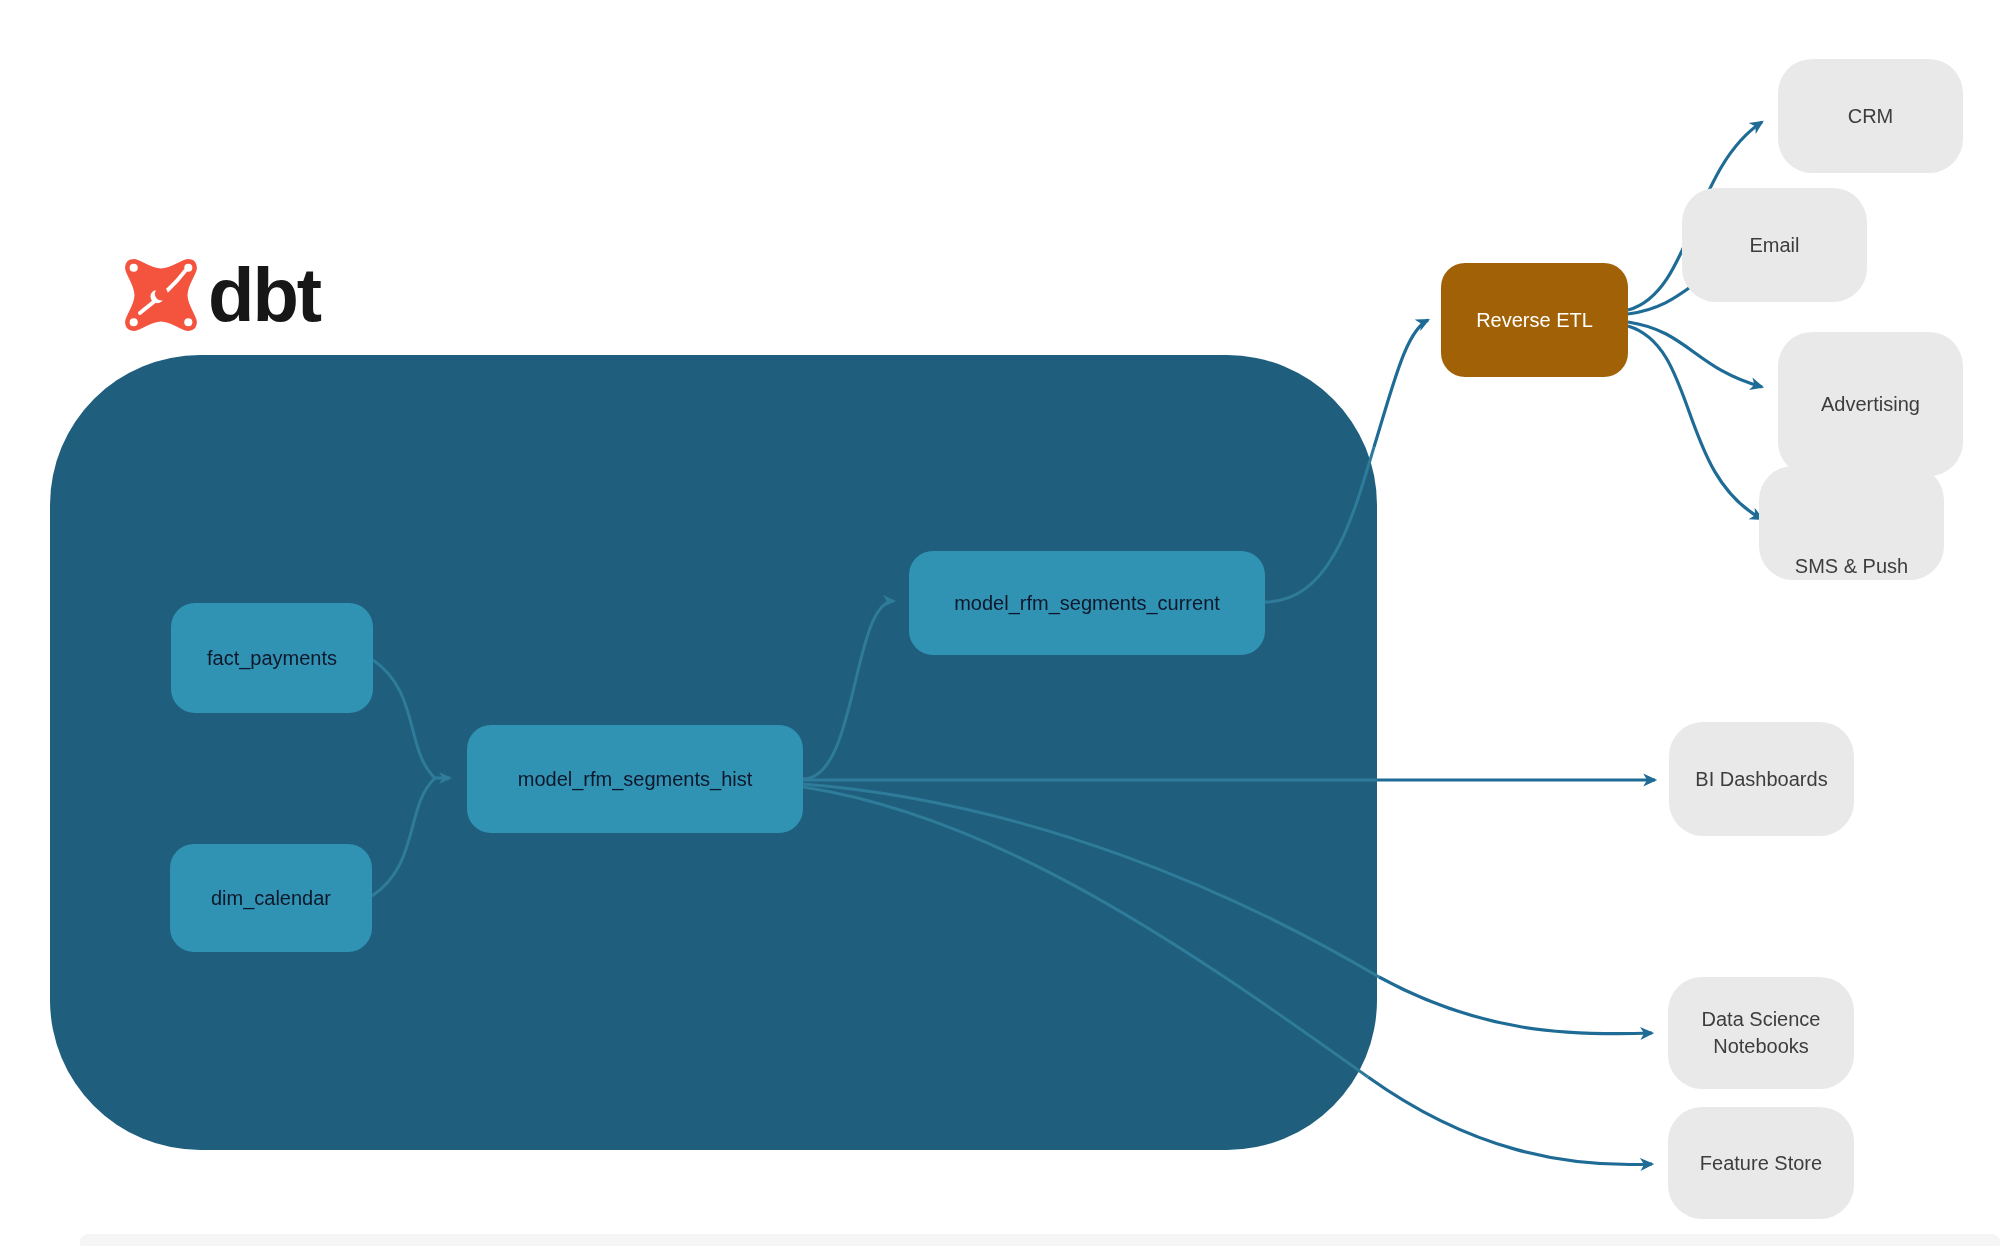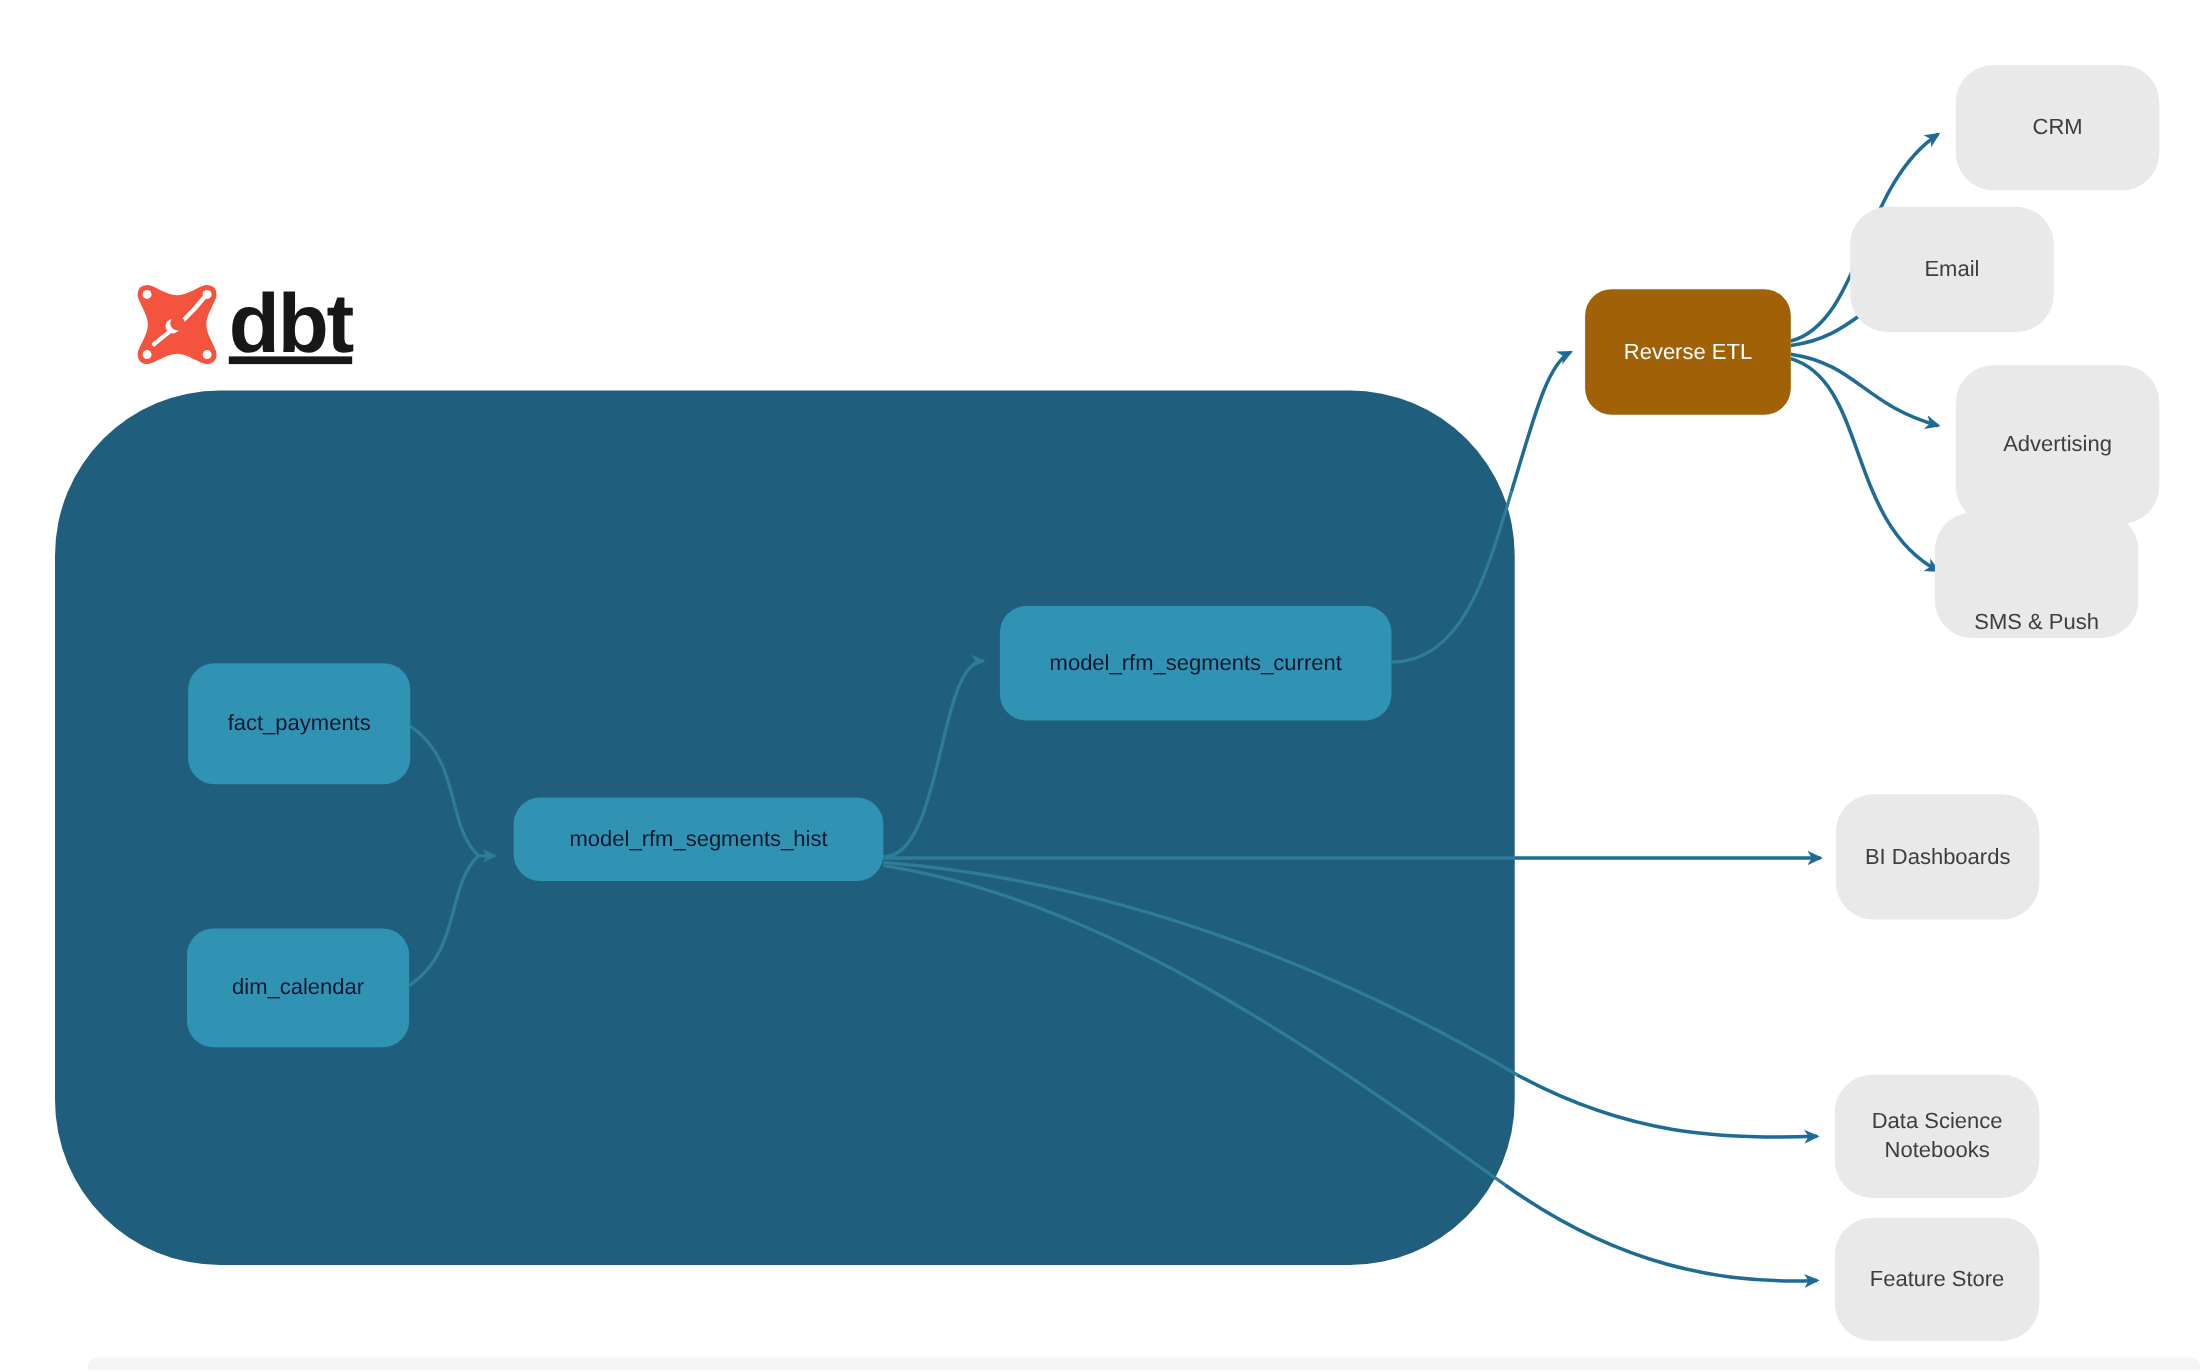--- a/index.html
+++ b/index.html
@@ -18,37 +18,37 @@
 
   
   .node { position:absolute; display:flex; align-items:center; justify-content:center;
     text-align:center; z-index:2; font-size:20px; }
   .node-model { background:#3093B4; color:#0f172a; border-radius:24px; }
   .node-green { background:#a16207; color:#ffffff; border-radius:24px; }
   .node-gray  { background:#E9E9E9; color:#3d3d3d; border-radius:34px; line-height:1.35; padding:0 10px; }
 
   .n-fact    { left:171px; top:603px; width:202px; height:110px; }
   .n-dim     { left:170px; top:844px; width:202px; height:108px; }
-  .n-hist    { left:467px; top:725px; width:336px; height:76px; }
+  .n-hist    { left:467px; top:725px; width:336px; height:108px; }
   .n-current { left:909px; top:551px; width:356px; height:104px; }
   .n-retl    { left:1441px; top:263px; width:187px; height:114px; }
 
   .n-crm     { left:1778px; top:59px;  width:185px; height:114px; }
   .n-email   { left:1682px; top:188px; width:185px; height:114px; }
   .n-adv     { left:1778px; top:332px; width:185px; height:144px; }
   .n-sms     { left:1759px; top:466px; width:185px; height:114px;align-items:flex-end; }
   .n-bi      { left:1669px; top:722px; width:185px; height:114px; }
   .n-dsn     { left:1668px; top:977px; width:186px; height:112px; }
   .n-fs      { left:1668px; top:1107px; width:186px; height:112px; }
 
   
   .logo { position:absolute; left:122px; top:256px; z-index:3; display:flex; align-items:center; }
   .logo-mark { width:78px; height:78px; }
   .logo-word { font-size:76px; font-weight:700; color:#171717; letter-spacing:-2px;
-    line-height:78px; margin-left:8px;text-decoration:underline; }
+    line-height:78px; margin-left:8px; }
 
   
   .bottom-strip { position:absolute; left:80px; top:1234px; width:1920px; height:12px;
     background:#f5f5f6; border-radius:8px 8px 0 0; z-index:0; }
 </style>
 </head>
 <body>
 
 <div class="canvas">
 

